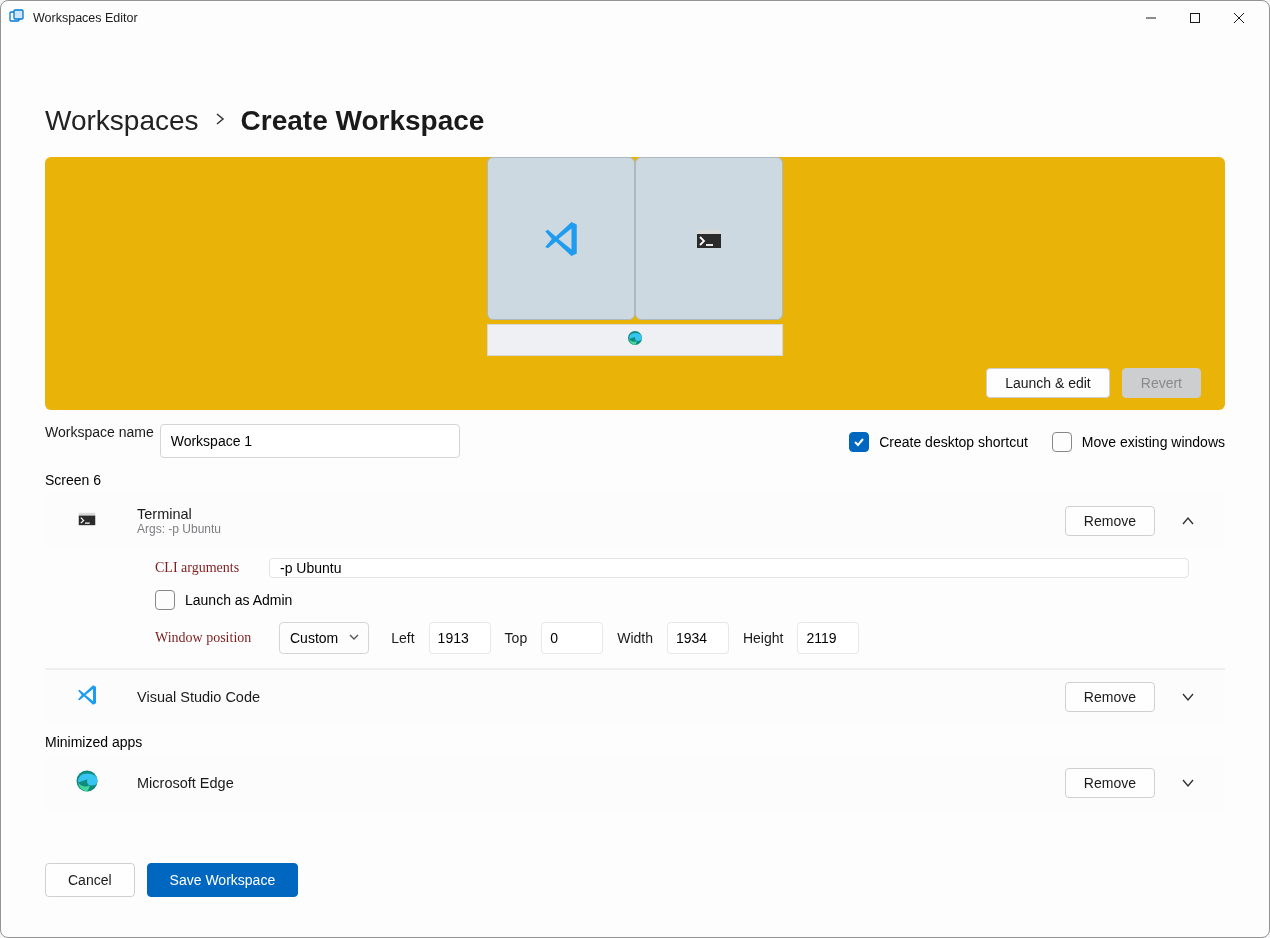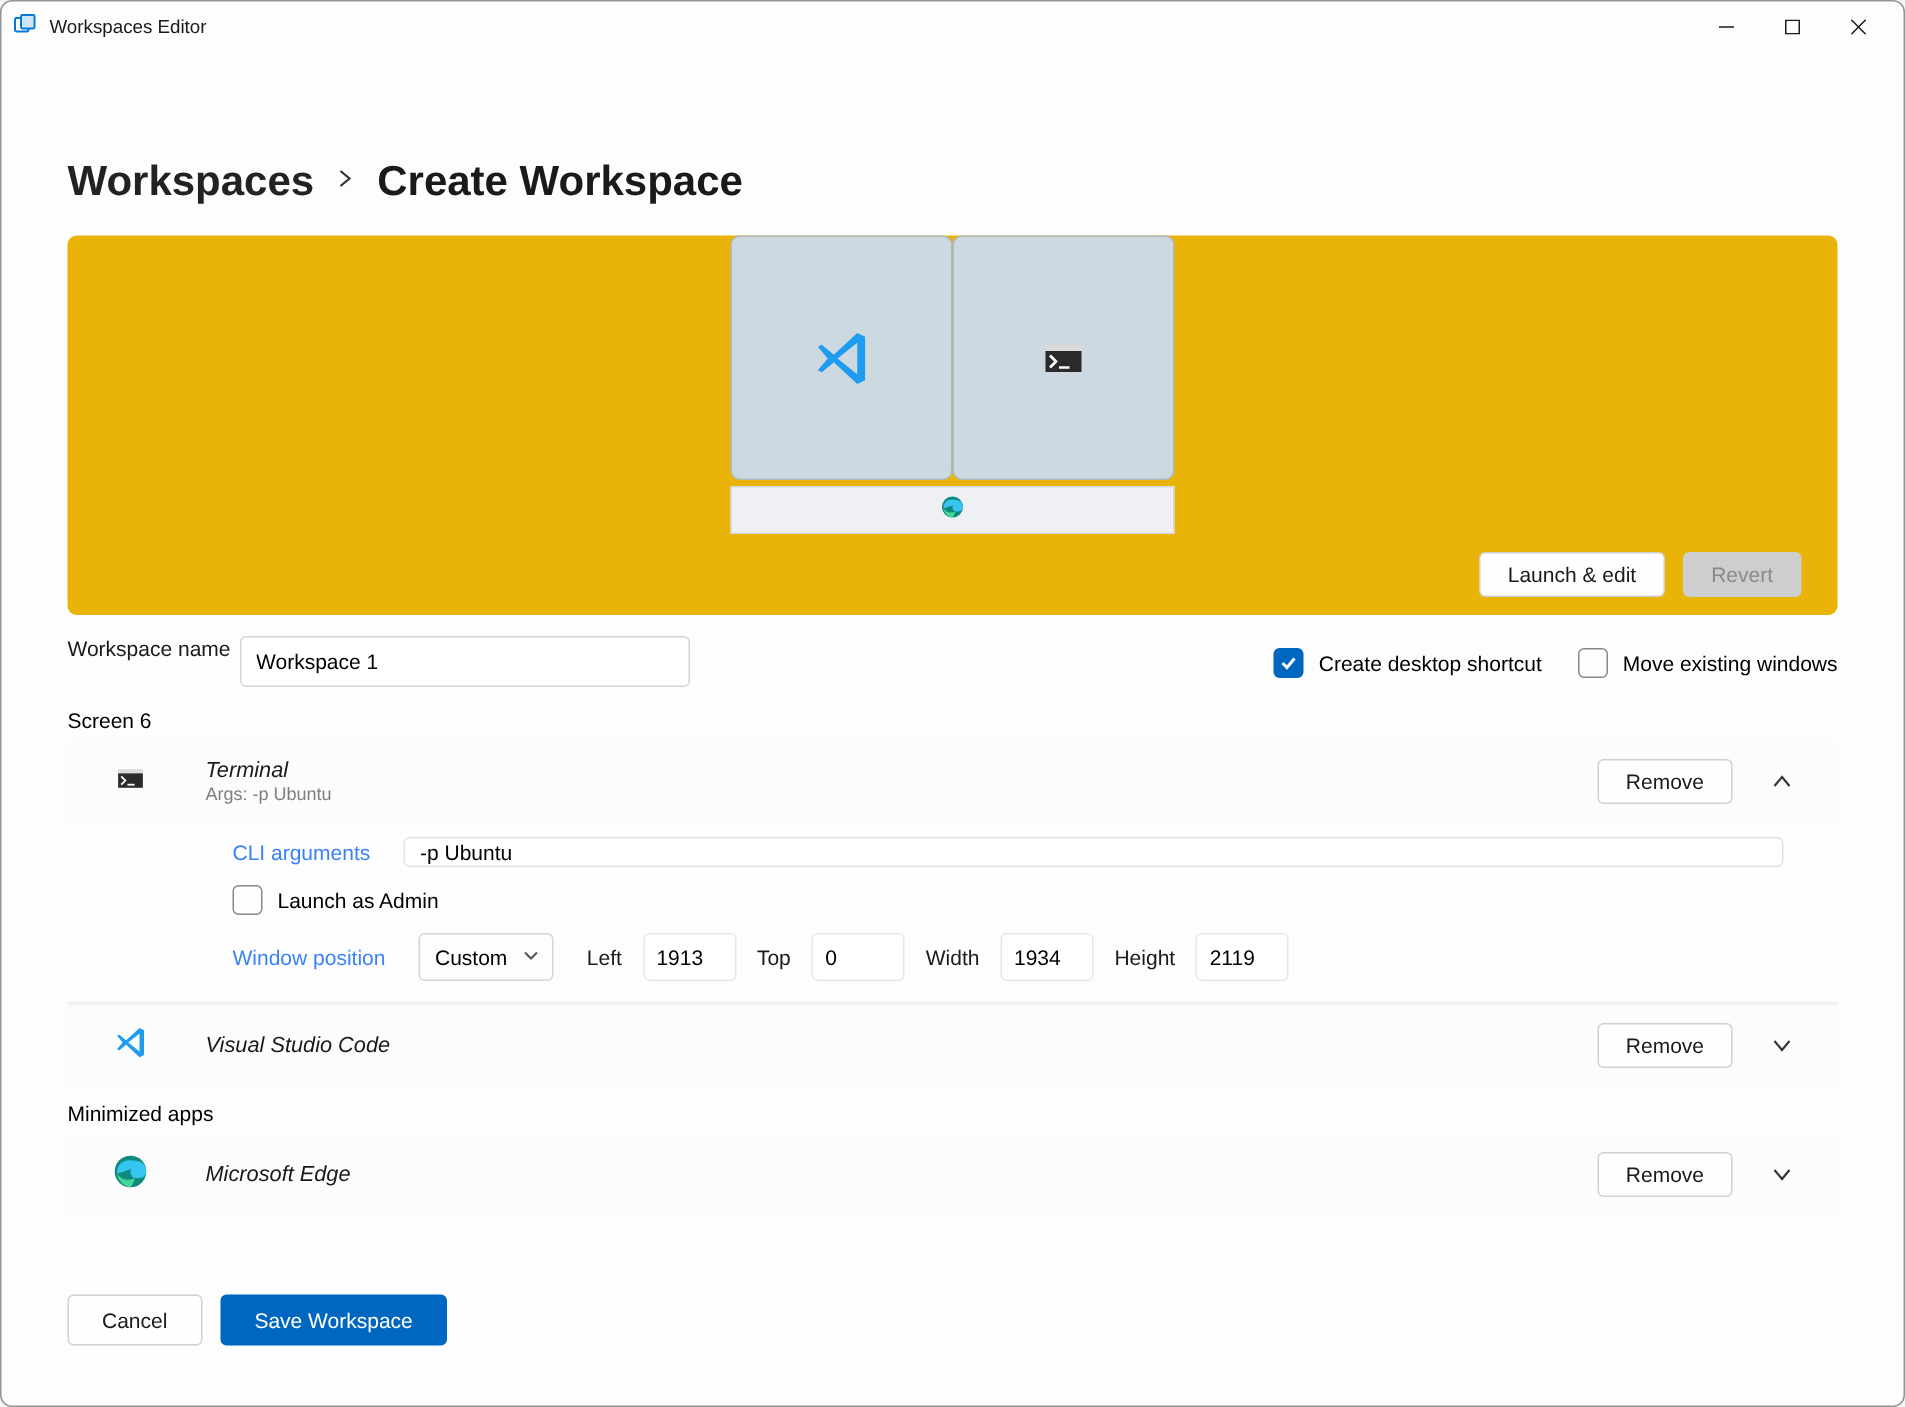--- a/index.html
+++ b/index.html
@@ -58,21 +58,21 @@
       overflow: auto;
     }
     .breadcrumb {
       display: flex;
       align-items: center;
       padding: 30px 24px 20px 24px;
       gap: 14px;
     }
     .breadcrumb-root {
       font-size: 28px;
-      font-weight: 700;
+      font-weight: 400;
       color: #222;
     }
     .breadcrumb-current {
       font-size: 28px;
       font-weight: 600;
       color: #1a1a1a;
     }
     .breadcrumb-chevron {
       color: #444;
     }
@@ -211,21 +211,20 @@
       width: 40px;
       display: flex;
       justify-content: center;
     }
     .app-info {
       flex: 1;
     }
     .app-name {
       font-size: 14.5px;
       color: #1a1a1a;
-      font-style: italic;
     }
     .app-sub {
       font-size: 12px;
       color: #7e7e82;
     }
     .app-actions {
       display: flex;
       align-items: center;
       gap: 18px;
     }
@@ -244,22 +243,23 @@
     }
     .detail-row {
       display: flex;
       align-items: center;
       gap: 14px;
       margin-bottom: 12px;
       font-size: 14px;
     }
     .detail-label {
       width: 100px;
-      color: #3b82f6;
-      font-size: 14px;
+      color: #7f1d1d;
+      font-size: 14px;
+      font-family: Liberation Serif, serif;
     }
     .cli-input {
       flex: 1;
       height: 20px;
       border: 1px solid #e1e2e5;
       border-radius: 4px;
       padding: 0 10px;
       font-size: 14px;
       max-width: 920px;
     }

